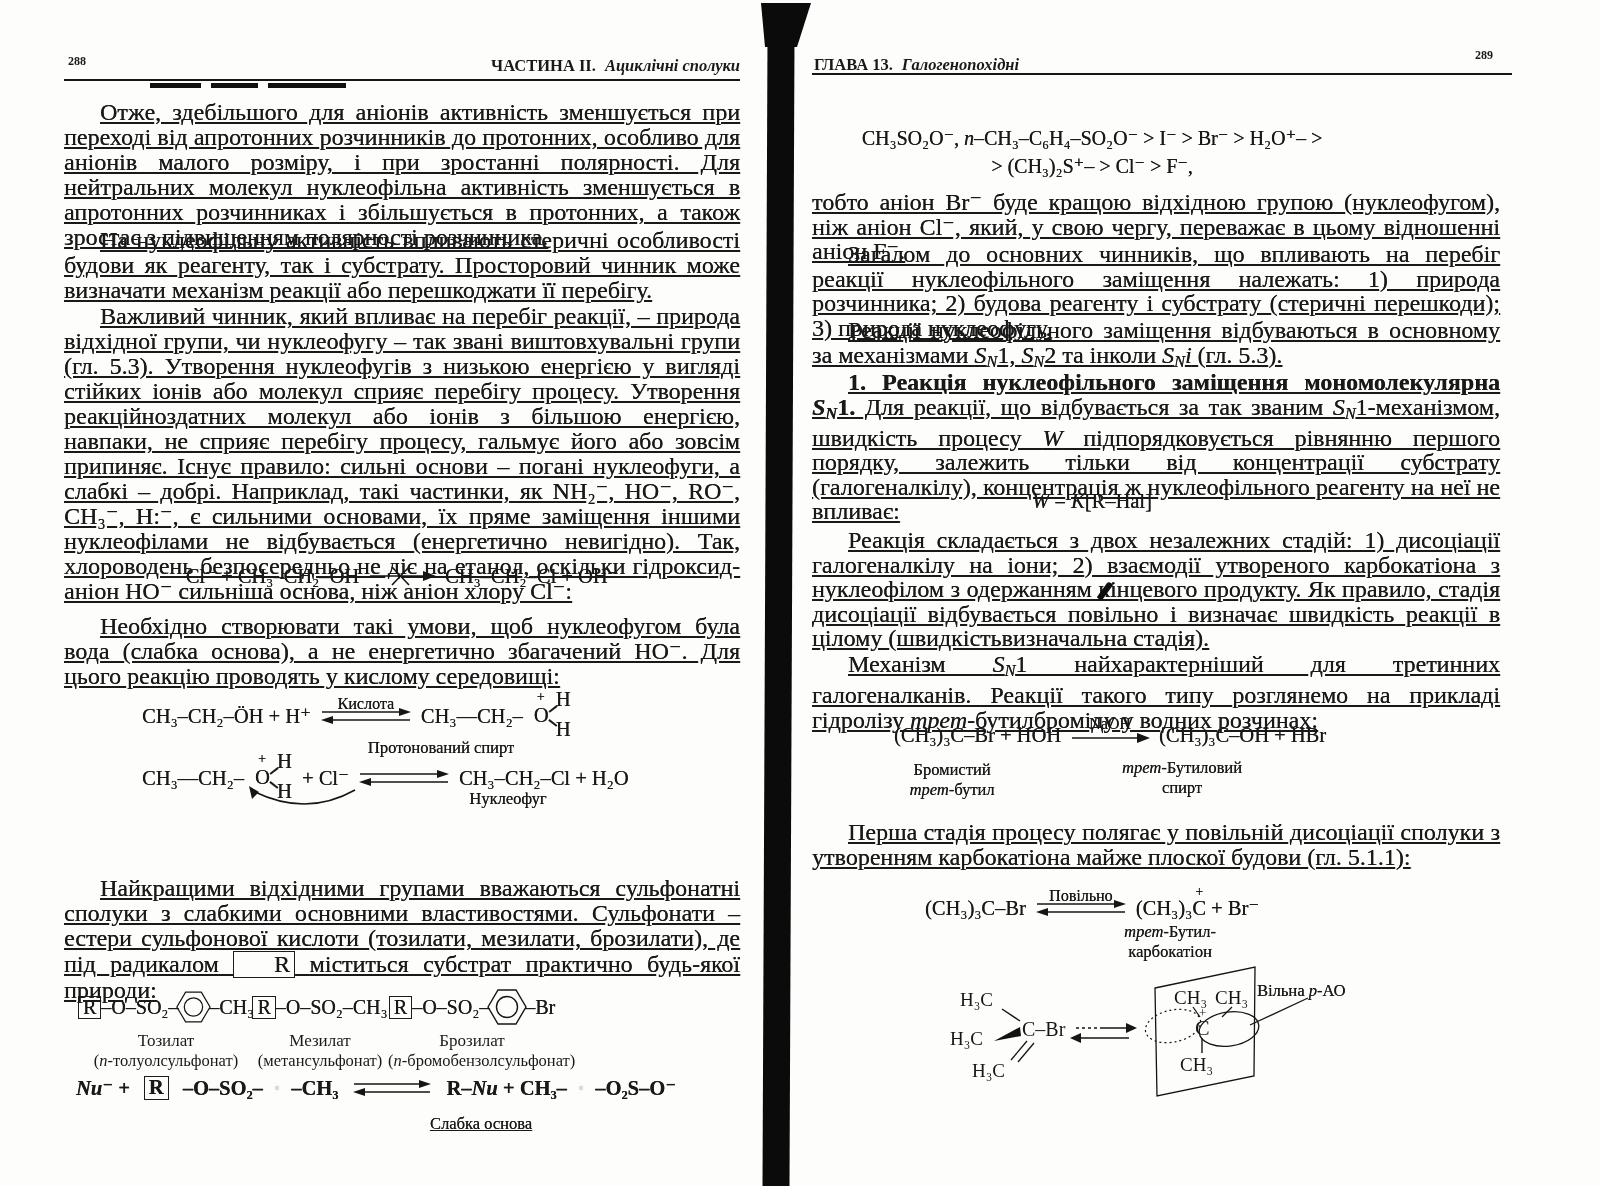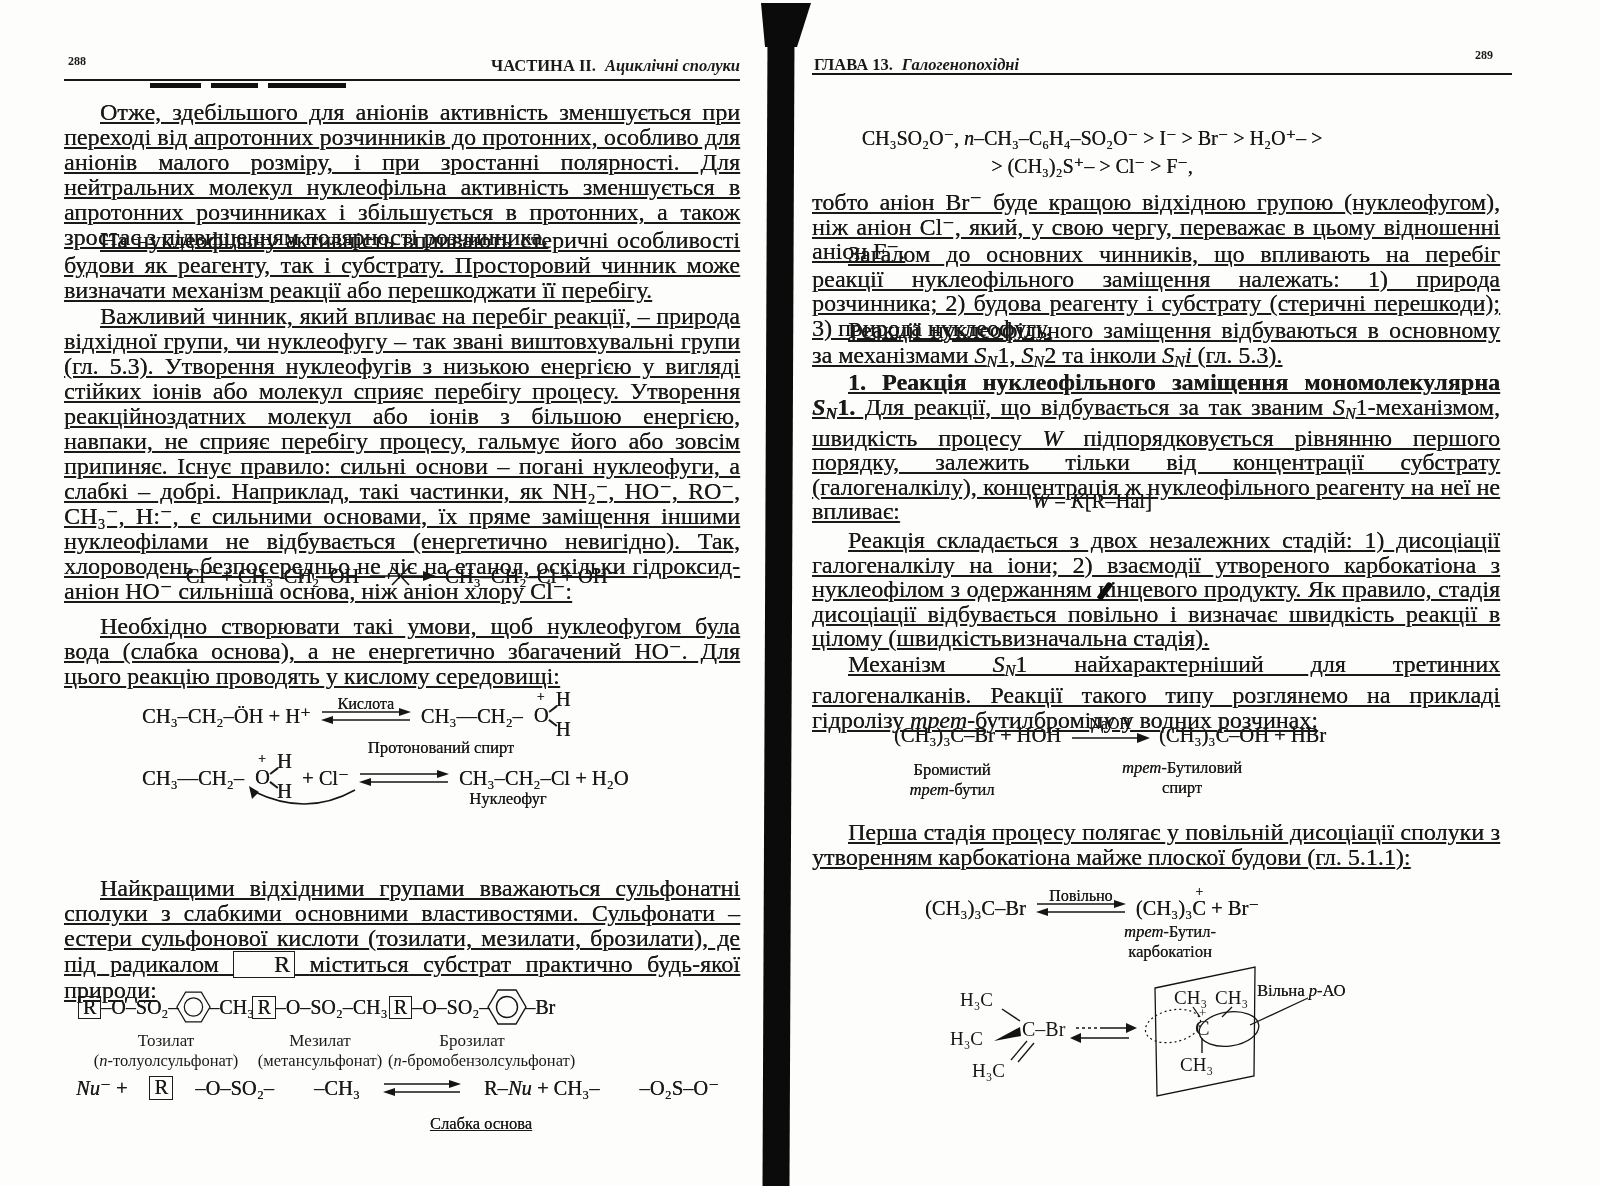--- a/index.html
+++ b/index.html
@@ -180,21 +180,21 @@
         <svg class="ring" width="40" height="38" viewBox="0 0 40 38">
           <polygon points="1,19 11,2 29,2 39,19 29,36 11,36"></polygon>
           <circle cx="20" cy="19" r="10.5"></circle>
         </svg>
         <span>–Br</span>
     </div>
     <div class="sname">Брозилат</div>
     <div class="salt">(<i>п</i>-бромобензолсульфонат)</div>
   </div>
 
-  <div class="eqrow lft" style="left:76px;top:1068px;width:600px;gap:22px;">
+  <div class="eqrow lft" style="left:76px;top:1068px;width:600px;gap:14px;font-weight:bold;">
     <span><i>Nu</i>⁻ +</span>
     <span class="bx">R</span>
       <span>–O–SO₂–</span>
       <svg class="ring" width="42" height="40" viewBox="0 0 40 38">
         <polygon points="1,19 11,2 29,2 39,19 29,36 11,36"></polygon>
         <circle cx="20" cy="19" r="10.5"></circle>
       </svg>
       <span>–CH₃</span>
     <span class="eqarr">
       <svg class="chem" width="80" height="18" viewBox="0 0 80 18">

